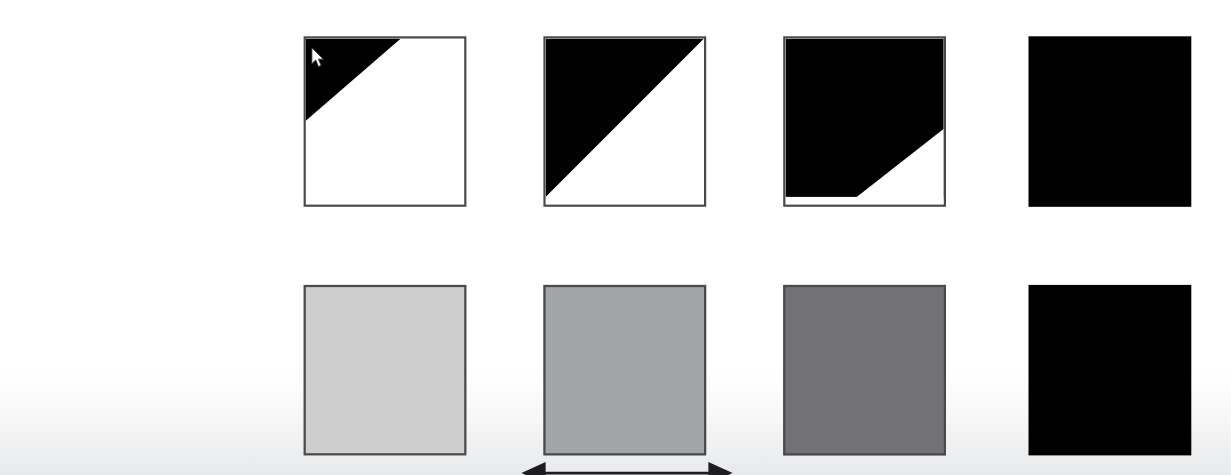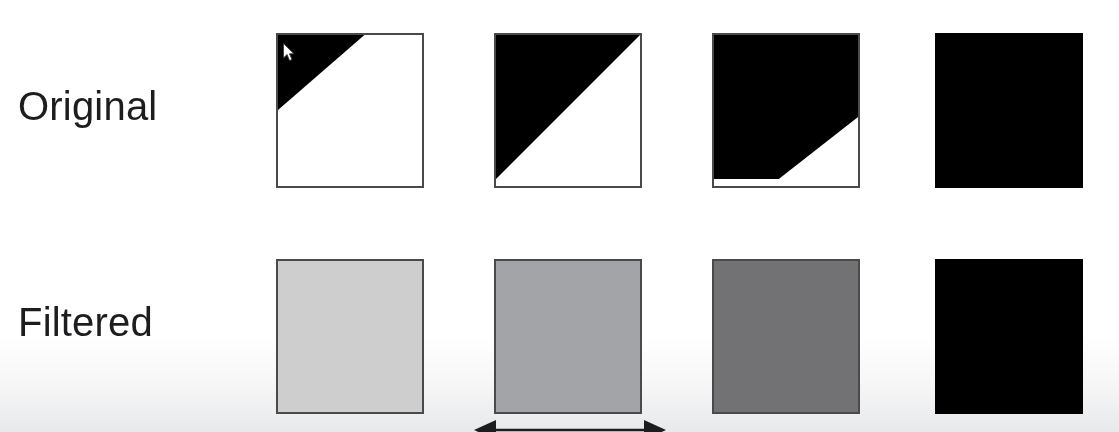--- a/index.html
+++ b/index.html
@@ -83,23 +83,21 @@
     width: 200px;
     height: 30px;
     overflow: hidden;
   }
 </style>
 </head>
 <body>
 
 <div id="slide">
 
-  <div class="row-label" id="label-original">Original</div>
 
-  <div class="row-label" id="label-filtered">Filtered</div>
 
   <div class="tile row-top col-1">
     <svg class="wedge" viewBox="0 0 100 100" preserveAspectRatio="none">
       <polygon points="0,0 60,0 0,52" fill="#000000"></polygon>
     </svg>
   </div>
 
   <div class="tile row-top col-2">
     <svg class="wedge" viewBox="0 0 100 100" preserveAspectRatio="none">
       <polygon points="0,0 100,0 0,100" fill="#000000"></polygon>

